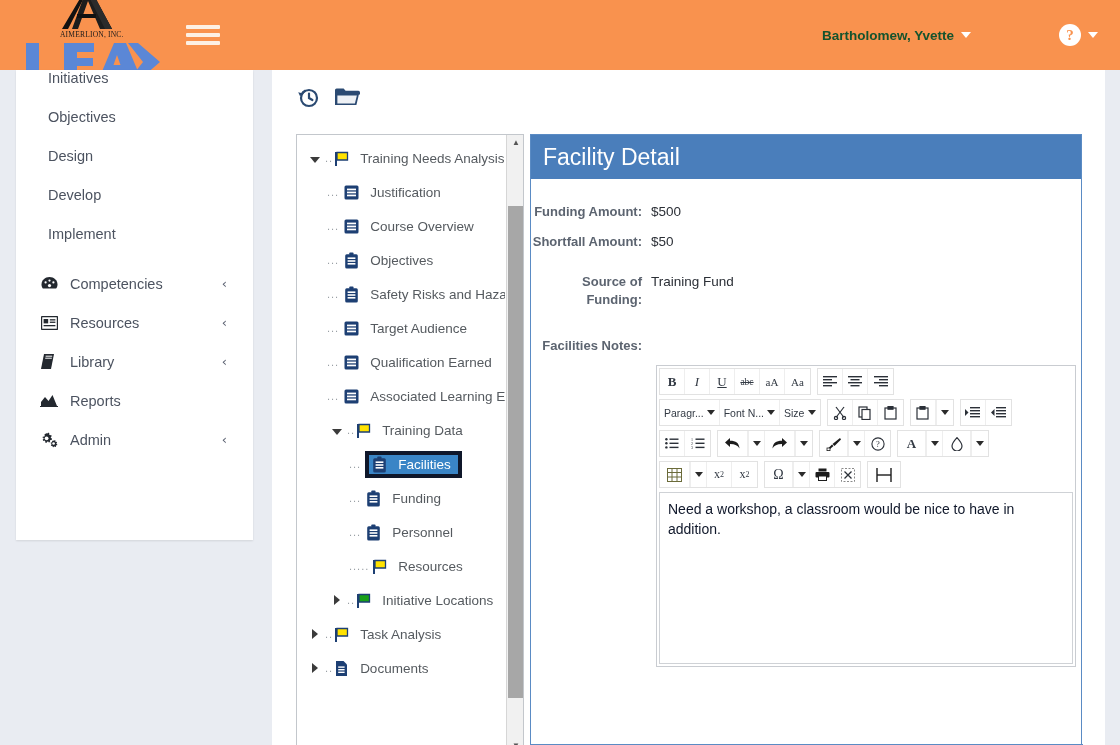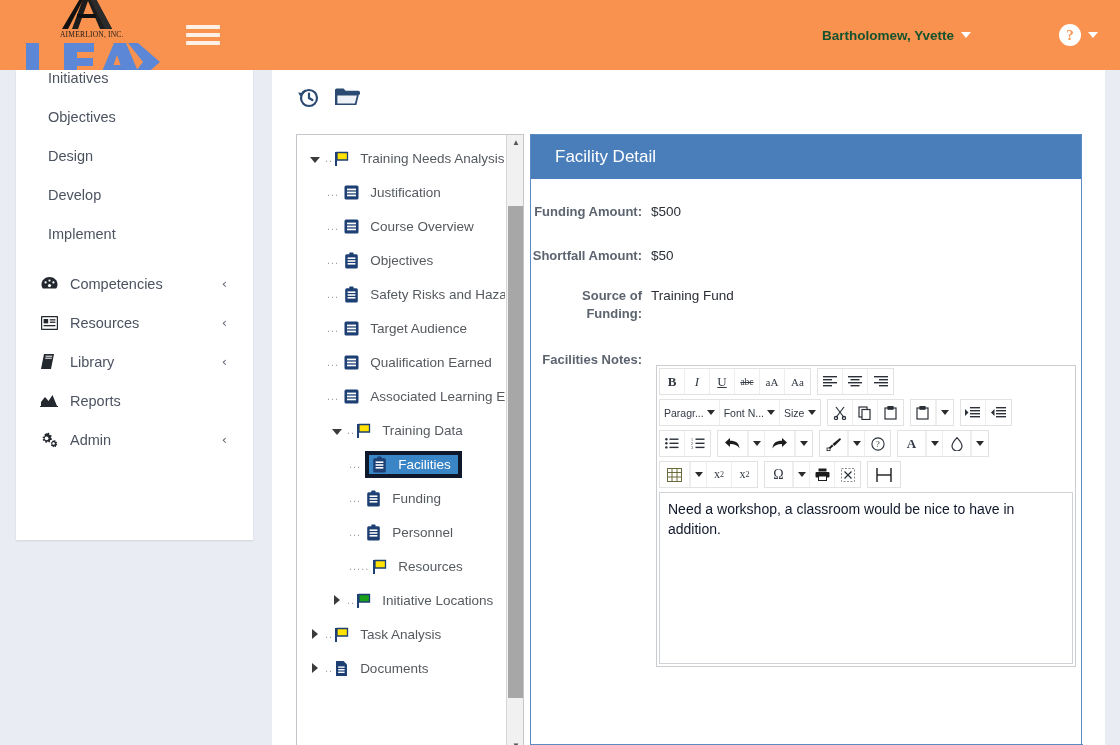--- a/index.html
+++ b/index.html
@@ -147,22 +147,22 @@
   
   .detail-panel {
     position: absolute; left: 258px; top: 64px;
     width: 552px; height: 615px;
     border: 1px solid #5a8bc4;
     background: #ffffff;
   }
   .detail-head {
     height: 44px; background: #4a7ebb;
     display: flex; align-items: center;
-    padding-left: 24px;
-    color: #ffffff; font-size: 17px;
+    padding-left: 12px;
+    color: #ffffff; font-size: 23px;
     font-family: "Liberation Sans", sans-serif;
   }
   .form-row { display: flex; padding: 0 0 0 0; margin-top: 20px; }
   .f-label {
     width: 120px; text-align: right; padding-right: 9px;
     font-size: 13px; font-weight: bold; color: #5c6470;
     line-height: 18px;
   }
   .f-value { font-size: 13.5px; color: #2b2f36; line-height: 18px; }
 
@@ -579,21 +579,21 @@
   </div>
 
   <div class="detail-panel">
     <div class="detail-head">Facility Detail</div>
 
     <div class="form-row" style="margin-top:24px">
       <div class="f-label">Funding Amount:</div>
       <div class="f-value">$500</div>
     </div>
 
-    <div class="form-row" style="margin-top:26px">
+    <div class="form-row" style="margin-top:12px">
       <div class="f-label">Shortfall Amount:</div>
       <div class="f-value">$50</div>
     </div>
 
     <div class="form-row" style="margin-top:22px">
       <div class="f-label">Source of Funding:</div>
       <div class="f-value">Training Fund</div>
     </div>
 
     <div class="form-row" style="margin-top:28px">

